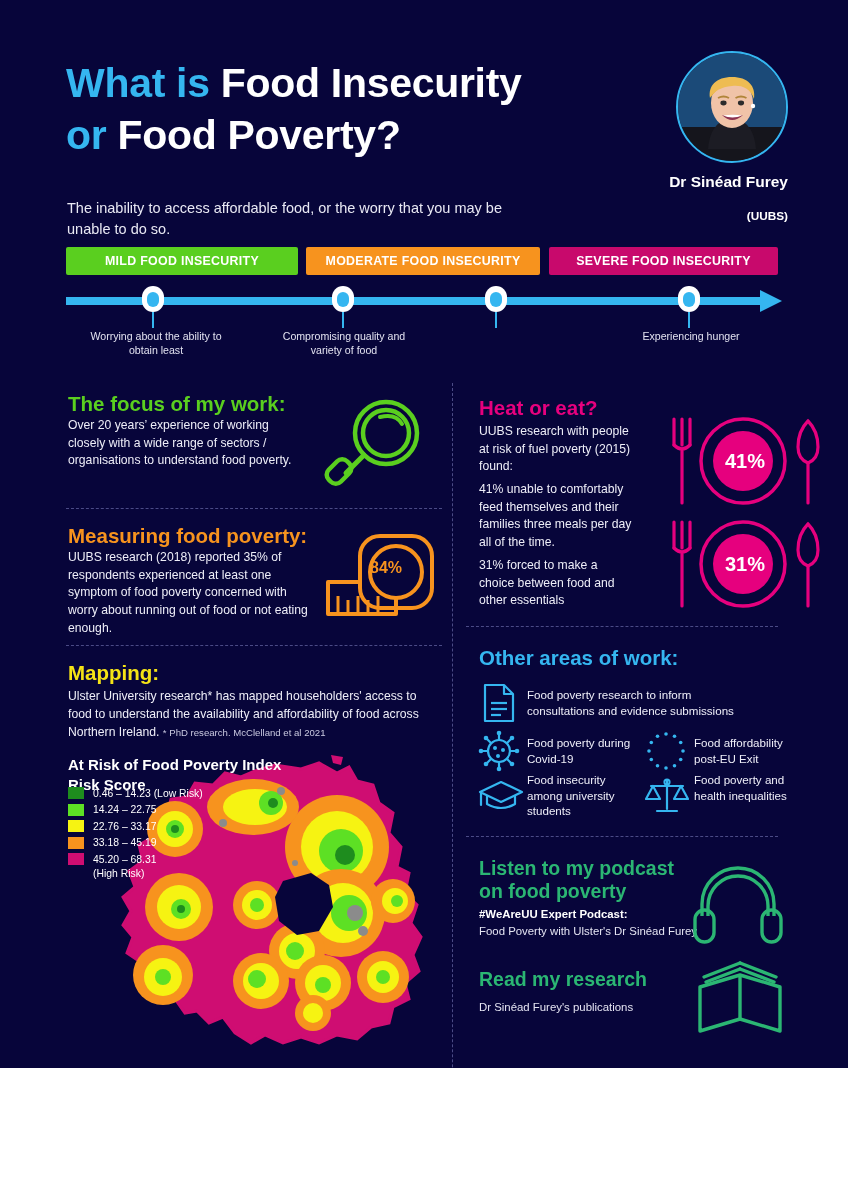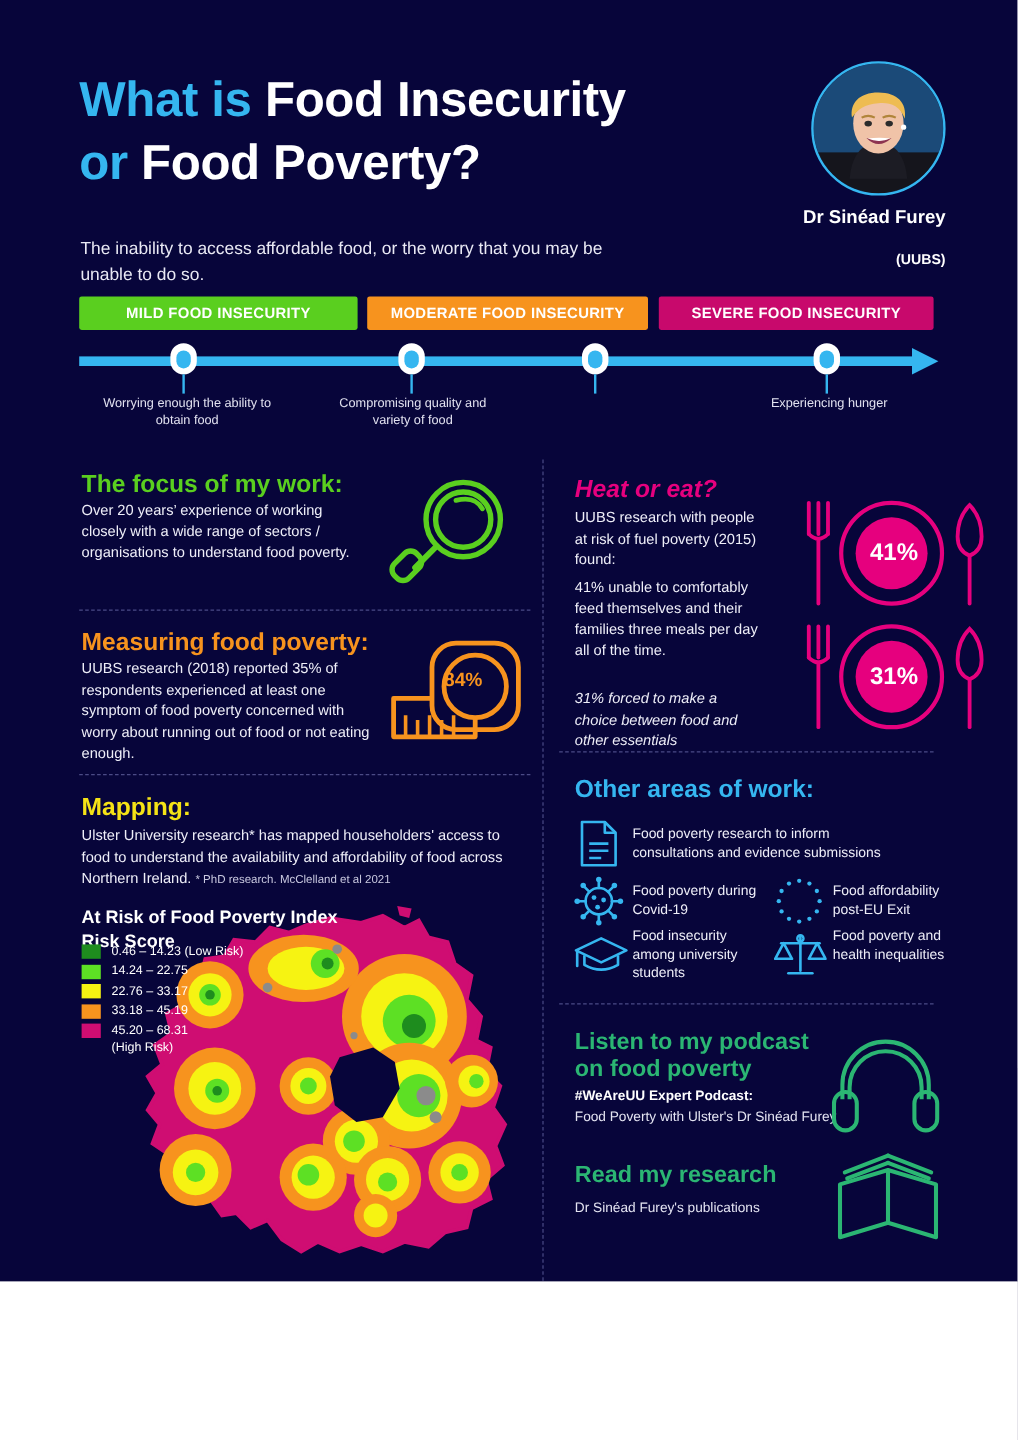--- a/index.html
+++ b/index.html
@@ -117,24 +117,24 @@
     font-size:15px;font-weight:bold;color:#ffffff;line-height:1.3;
   }
   .legend{position:absolute;left:68px;top:786px;}
   .legend-row{display:flex;align-items:center;height:14px;margin-bottom:2.5px;}
   .legend-sw{width:16px;height:12px;margin-right:9px;flex:0 0 auto;}
   .legend-lbl{font-size:10.4px;color:#ffffff;white-space:nowrap;}
   .legend-high{position:absolute;left:93px;top:868px;font-size:10.4px;color:#ffffff;}
   .ni-map{position:absolute;left:105px;top:755px;width:340px;height:300px;}
 
   
-  .heat-h{position:absolute;left:479px;top:396px;font-size:20.5px;color:#E6007E;font-style:italic;}
+  .heat-h{position:absolute;left:479px;top:396px;font-size:20.5px;color:#E6007E;}
   .heat-p1{position:absolute;left:479px;top:423px;width:155px;}
   .heat-p2{position:absolute;left:479px;top:481px;width:160px;}
-  .heat-p3{position:absolute;left:479px;top:574px;width:150px;font-style:italic;}
+  .heat-p3{position:absolute;left:479px;top:557px;width:150px;}
   .plate{position:absolute;width:190px;height:92px;}
   .plate .pct{
     position:absolute;left:0;top:0;width:100%;height:100%;
     display:flex;align-items:center;justify-content:center;
     font-size:20px;font-weight:bold;color:#ffffff;
     padding-left:4px;box-sizing:border-box;
   }
 
   
   .other-h{position:absolute;left:479px;top:646px;font-size:20.5px;color:#35B6F0;}
@@ -223,21 +223,21 @@
         </div>
         <div class="tl-stem"></div>
     </div>
     <div class="tl-pin" style="left:618px">
       <div class="pin-outer">
           <div class="pin-inner"></div>
         </div>
         <div class="tl-stem"></div>
     </div>
   </div>
-  <div class="tl-label" style="left:81px">Worrying enough the ability to obtain food</div>
+  <div class="tl-label" style="left:81px">Worrying about the ability to obtain least</div>
   <div class="tl-label" style="left:269px">Compromising quality and variety of food</div>
   <div class="tl-label" style="left:616px">Experiencing hunger</div>
 
   <div class="v-divider"></div>
   <div class="h-divider" style="left:66px;top:508px;width:376px;"></div>
   <div class="h-divider" style="left:66px;top:645px;width:376px;"></div>
   <div class="h-divider" style="left:466px;top:626px;width:312px;"></div>
   <div class="h-divider" style="left:466px;top:836px;width:312px;"></div>
 
   <div class="sec-h focus-h">The focus of my work:</div>

